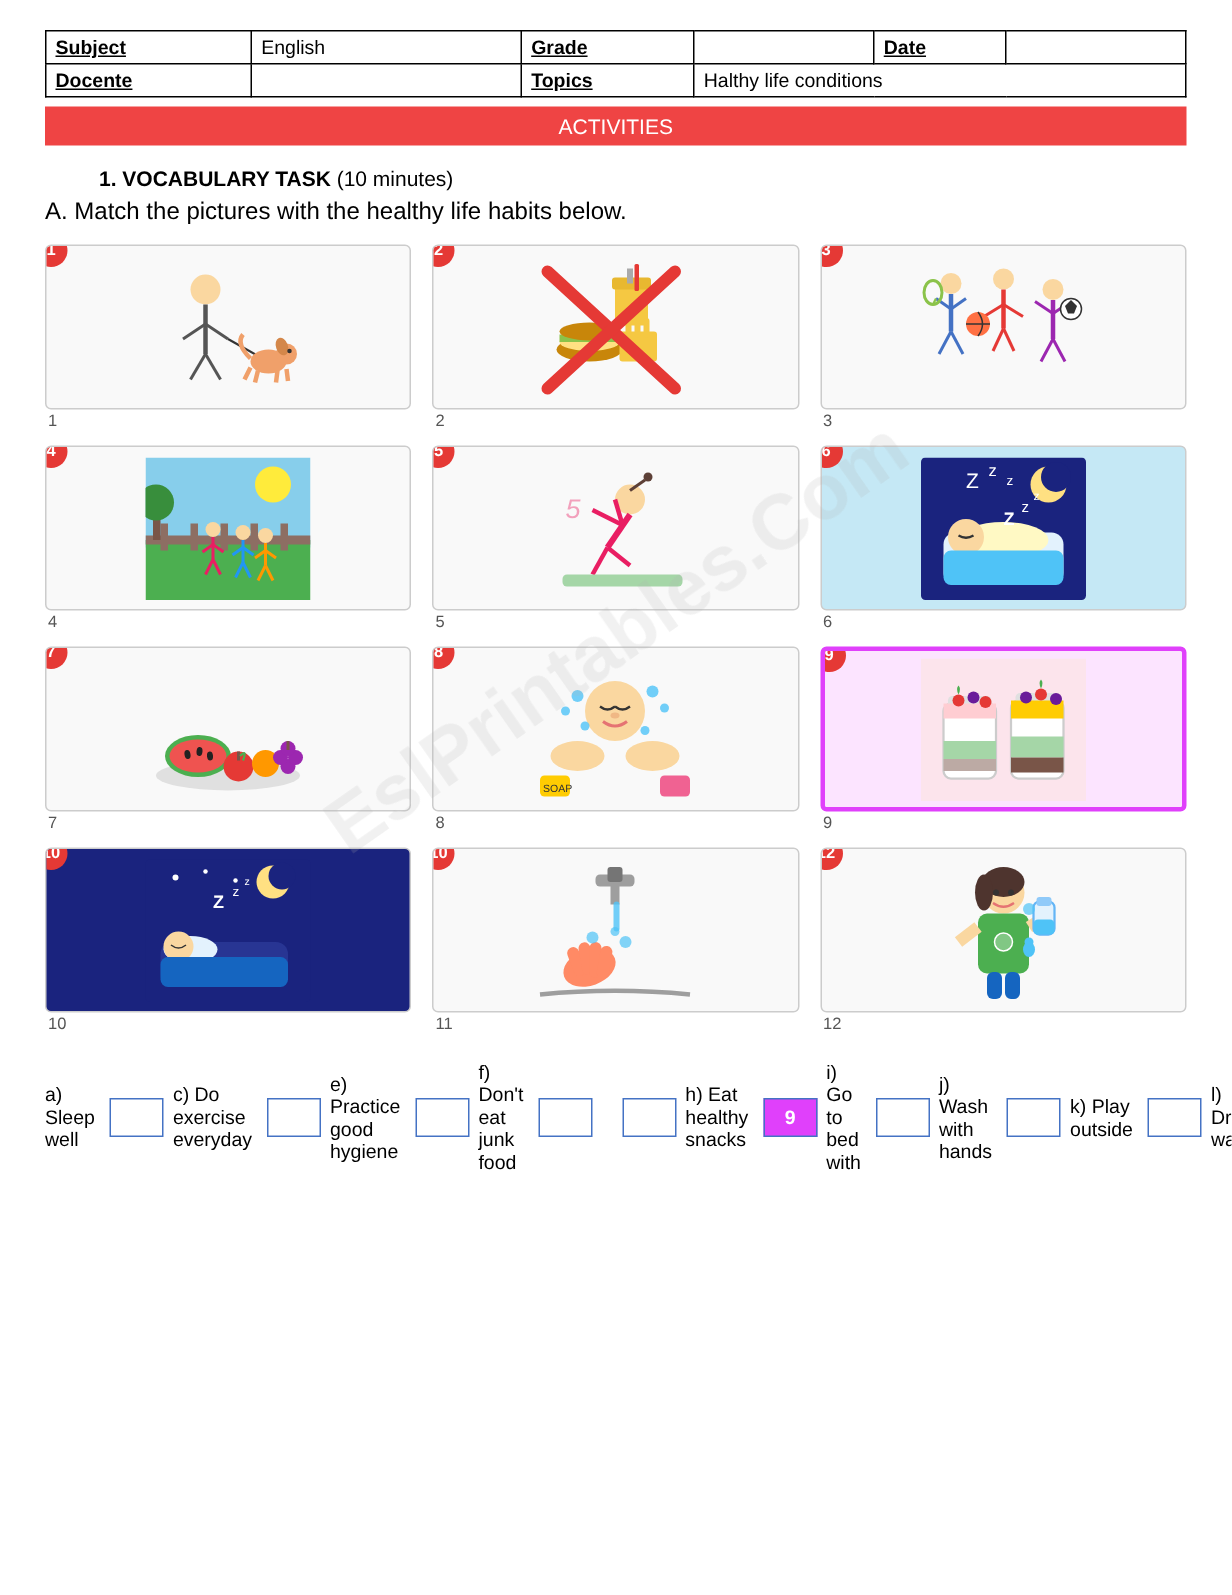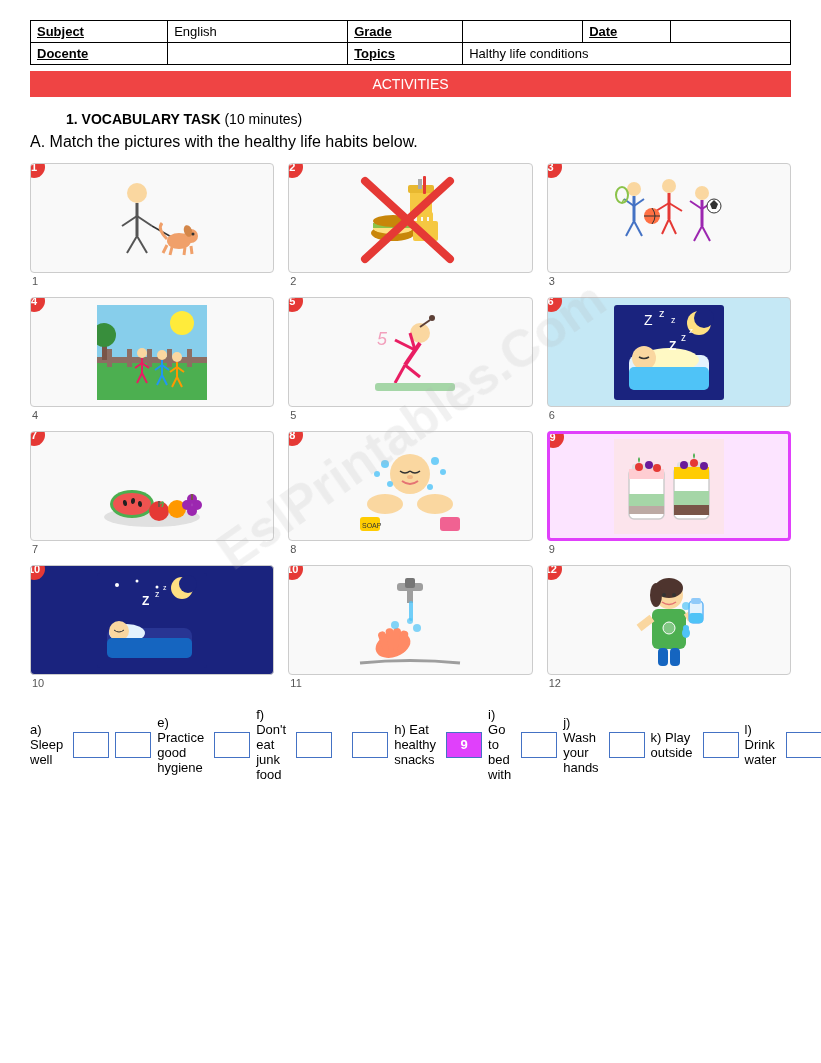--- a/index.html
+++ b/index.html
@@ -602,20 +602,21 @@
 </div>
 
 <div class="answers-section">
   <div class="answer-col">
 
   <div class="answer-row">
       <span class="answer-label">a) Sleep well</span>
       <div class="answer-box"></div>
     </div>
       <div class="answer-row">
+      <span class="answer-label">c) Do exercise everyday</span>
       <div class="answer-box"></div>
     </div>
       <div class="answer-row">
       <span class="answer-label">e) Practice good hygiene</span>
       <div class="answer-box"></div>
     </div>
       <div class="answer-row">
       <span class="answer-label">f) Don't eat junk food</span>
       <div class="answer-box"></div>
     </div>
@@ -627,21 +628,21 @@
     </div>
       <div class="answer-row">
       <span class="answer-label">h) Eat healthy snacks</span>
       <div class="answer-box filled">9</div>
     </div>
       <div class="answer-row">
       <span class="answer-label">i) Go to bed with</span>
       <div class="answer-box "></div>
     </div>
       <div class="answer-row">
-      <span class="answer-label">j) Wash your hands</span>
+      <span class="answer-label">j) Wash with hands</span>
       <div class="answer-box "></div>
     </div>
       <div class="answer-row">
       <span class="answer-label">k) Play outside</span>
       <div class="answer-box "></div>
     </div>
       <div class="answer-row">
       <span class="answer-label">l) Drink water</span>
       <div class="answer-box "></div>
     </div>

